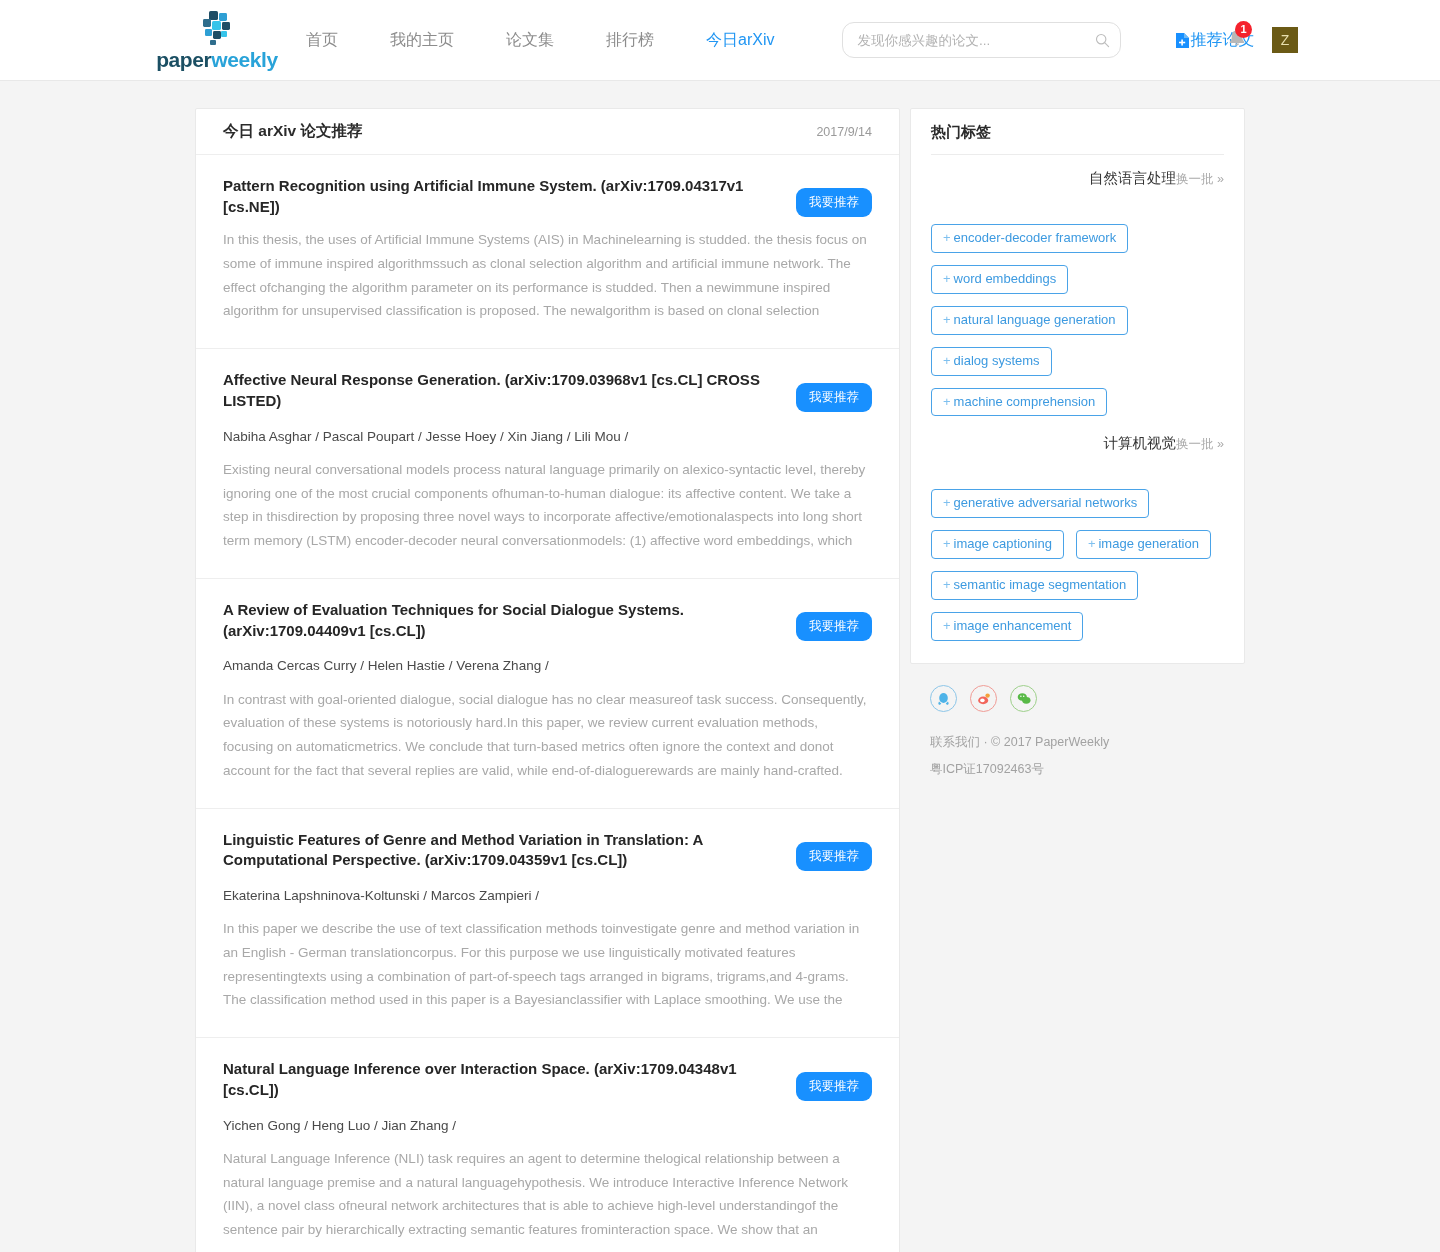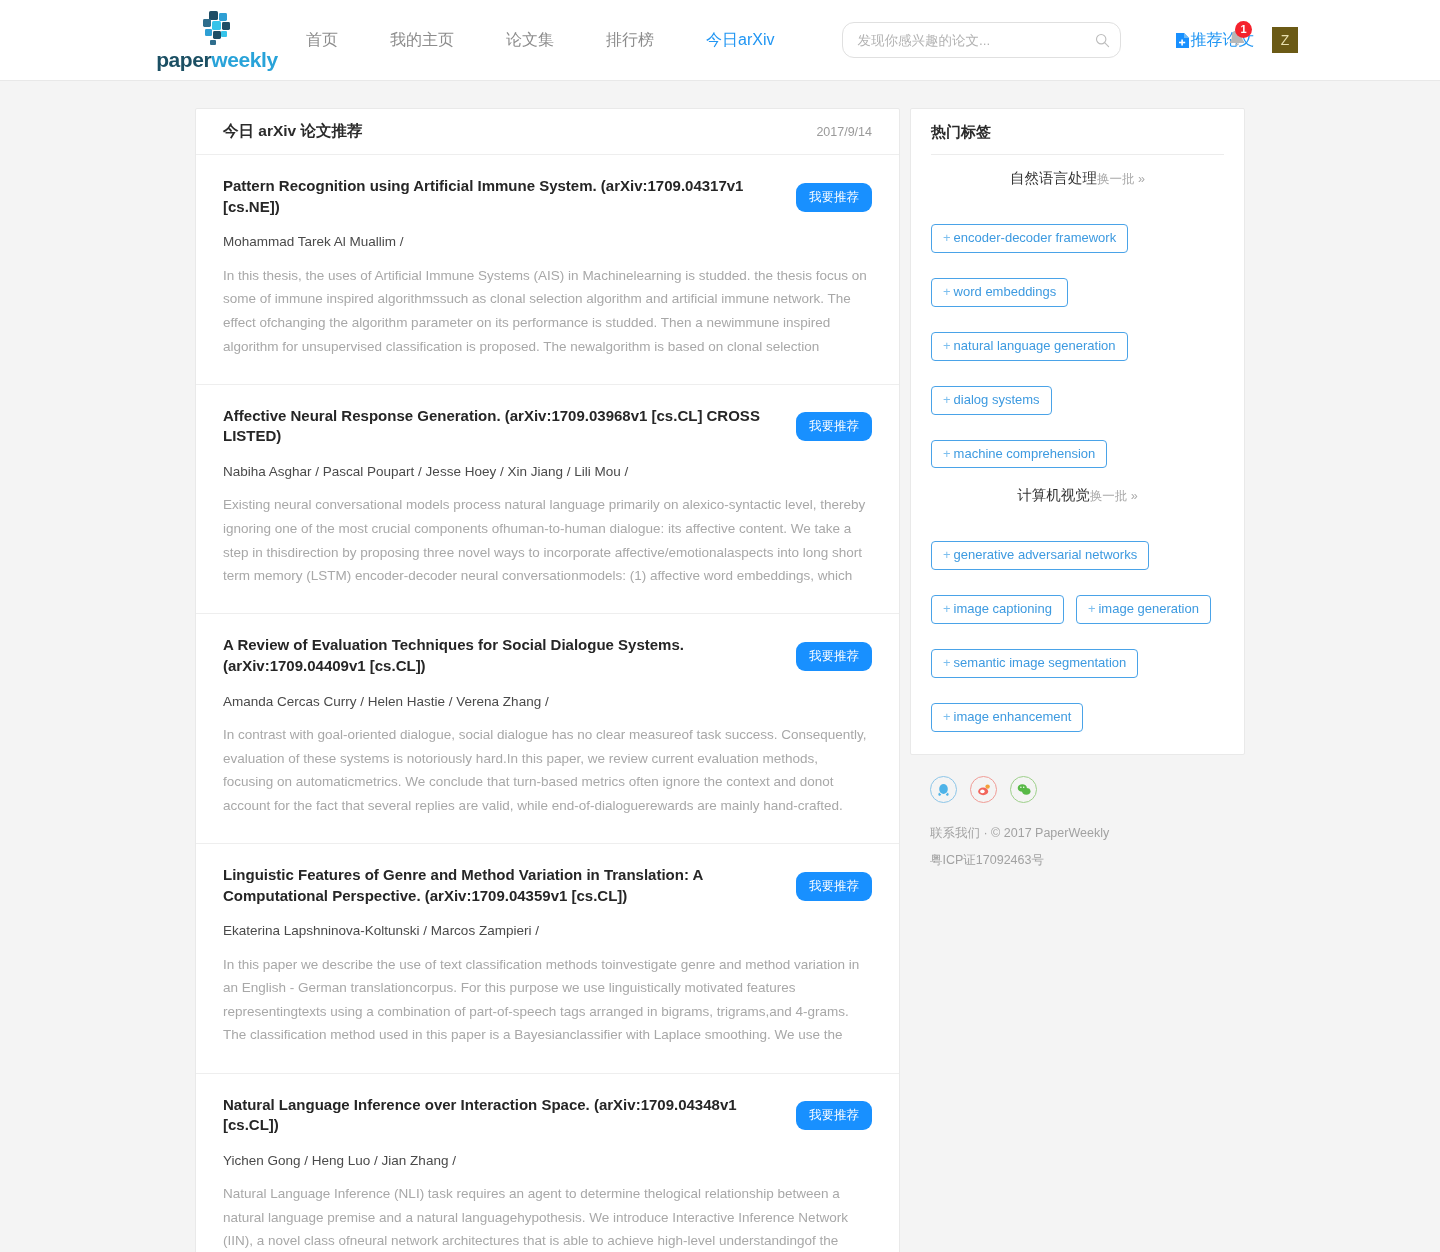--- a/index.html
+++ b/index.html
@@ -149,21 +149,21 @@
     border-bottom: 1px solid #eeeeee;
   }
   .feed-title { font-size: 15.5px; color: #2b2b2b; font-weight: bold; }
   .feed-date { font-size: 12.5px; color: #9a9a9a; }
 
   .paper {
     padding: 21px 27px 20px 27px;
     border-bottom: 1px solid #eeeeee;
     position: relative;
   }
-  .paper-top { display: flex; align-items: center; }
+  .paper-top { display: flex; align-items: flex-end; }
   .paper-title {
     flex: 1;
     font-size: 15px;
     font-weight: bold;
     color: #262626;
     line-height: 1.38;
     padding-right: 18px;
     cursor: pointer;
   }
   .rec-btn {
@@ -199,26 +199,26 @@
     padding: 14px 20px 12px 20px;
     font-size: 15px;
     font-weight: bold;
     color: #2b2b2b;
   }
   .side-rule { height: 1px; background: #ececec; margin: 0 20px; }
   .tag-group { padding: 14px 20px 4px 20px; }
   .tag-group-head {
     display: flex;
     align-items: baseline;
-    justify-content: center;
+    justify-content: flex-end;
     margin-bottom: 13px;
   }
   .tag-group-title { font-size: 14.5px; color: #333; }
   .refresh-link { font-size: 12.5px; color: #a9a9a9; cursor: pointer; }
-  .tag-list { display: flex; flex-wrap: wrap; gap: 25px 12px; margin-top: 36px; }
+  .tag-list { display: flex; flex-wrap: wrap; gap: 12px 12px; margin-top: 36px; }
   .tag {
     border: 1px solid #4aa3e8;
     color: #3d9ae0;
     border-radius: 4px;
     font-size: 13px;
     padding: 5px 11px;
     background: #fff;
     cursor: pointer;
     white-space: nowrap;
     line-height: 1.3;
@@ -315,21 +315,20 @@
       <div class="feed-head">
         <div class="feed-title">今日 arXiv 论文推荐</div>
         <div class="feed-date">2017/9/14</div>
       </div>
 
       <div class="paper">
         <div class="paper-top">
           <div class="paper-title">Pattern Recognition using Artificial Immune System. (arXiv:1709.04317v1 [cs.NE])</div>
           <button class="rec-btn">我要推荐</button>
         </div>
-        <div class="paper-authors">Mohammad Tarek Al Muallim /</div>
         <div class="paper-abstract">In this thesis, the uses of Artificial Immune Systems (AIS) in Machinelearning is studded. the thesis focus on some of immune inspired algorithmssuch as clonal selection algorithm and artificial immune network. The effect ofchanging the algorithm parameter on its performance is studded. Then a newimmune inspired algorithm for unsupervised classification is proposed. The newalgorithm is based on clonal selection principle and</div>
       </div>
 
       <div class="paper">
         <div class="paper-top">
           <div class="paper-title">Affective Neural Response Generation. (arXiv:1709.03968v1 [cs.CL] CROSS LISTED)</div>
           <button class="rec-btn">我要推荐</button>
         </div>
         <div class="paper-authors">Nabiha Asghar / Pascal Poupart / Jesse Hoey / Xin Jiang / Lili Mou /</div>
         <div class="paper-abstract">Existing neural conversational models process natural language primarily on alexico-syntactic level, thereby ignoring one of the most crucial components ofhuman-to-human dialogue: its affective content. We take a step in thisdirection by proposing three novel ways to incorporate affective/emotionalaspects into long short term memory (LSTM) encoder-decoder neural conversationmodels: (1) affective word embeddings, which are</div>

